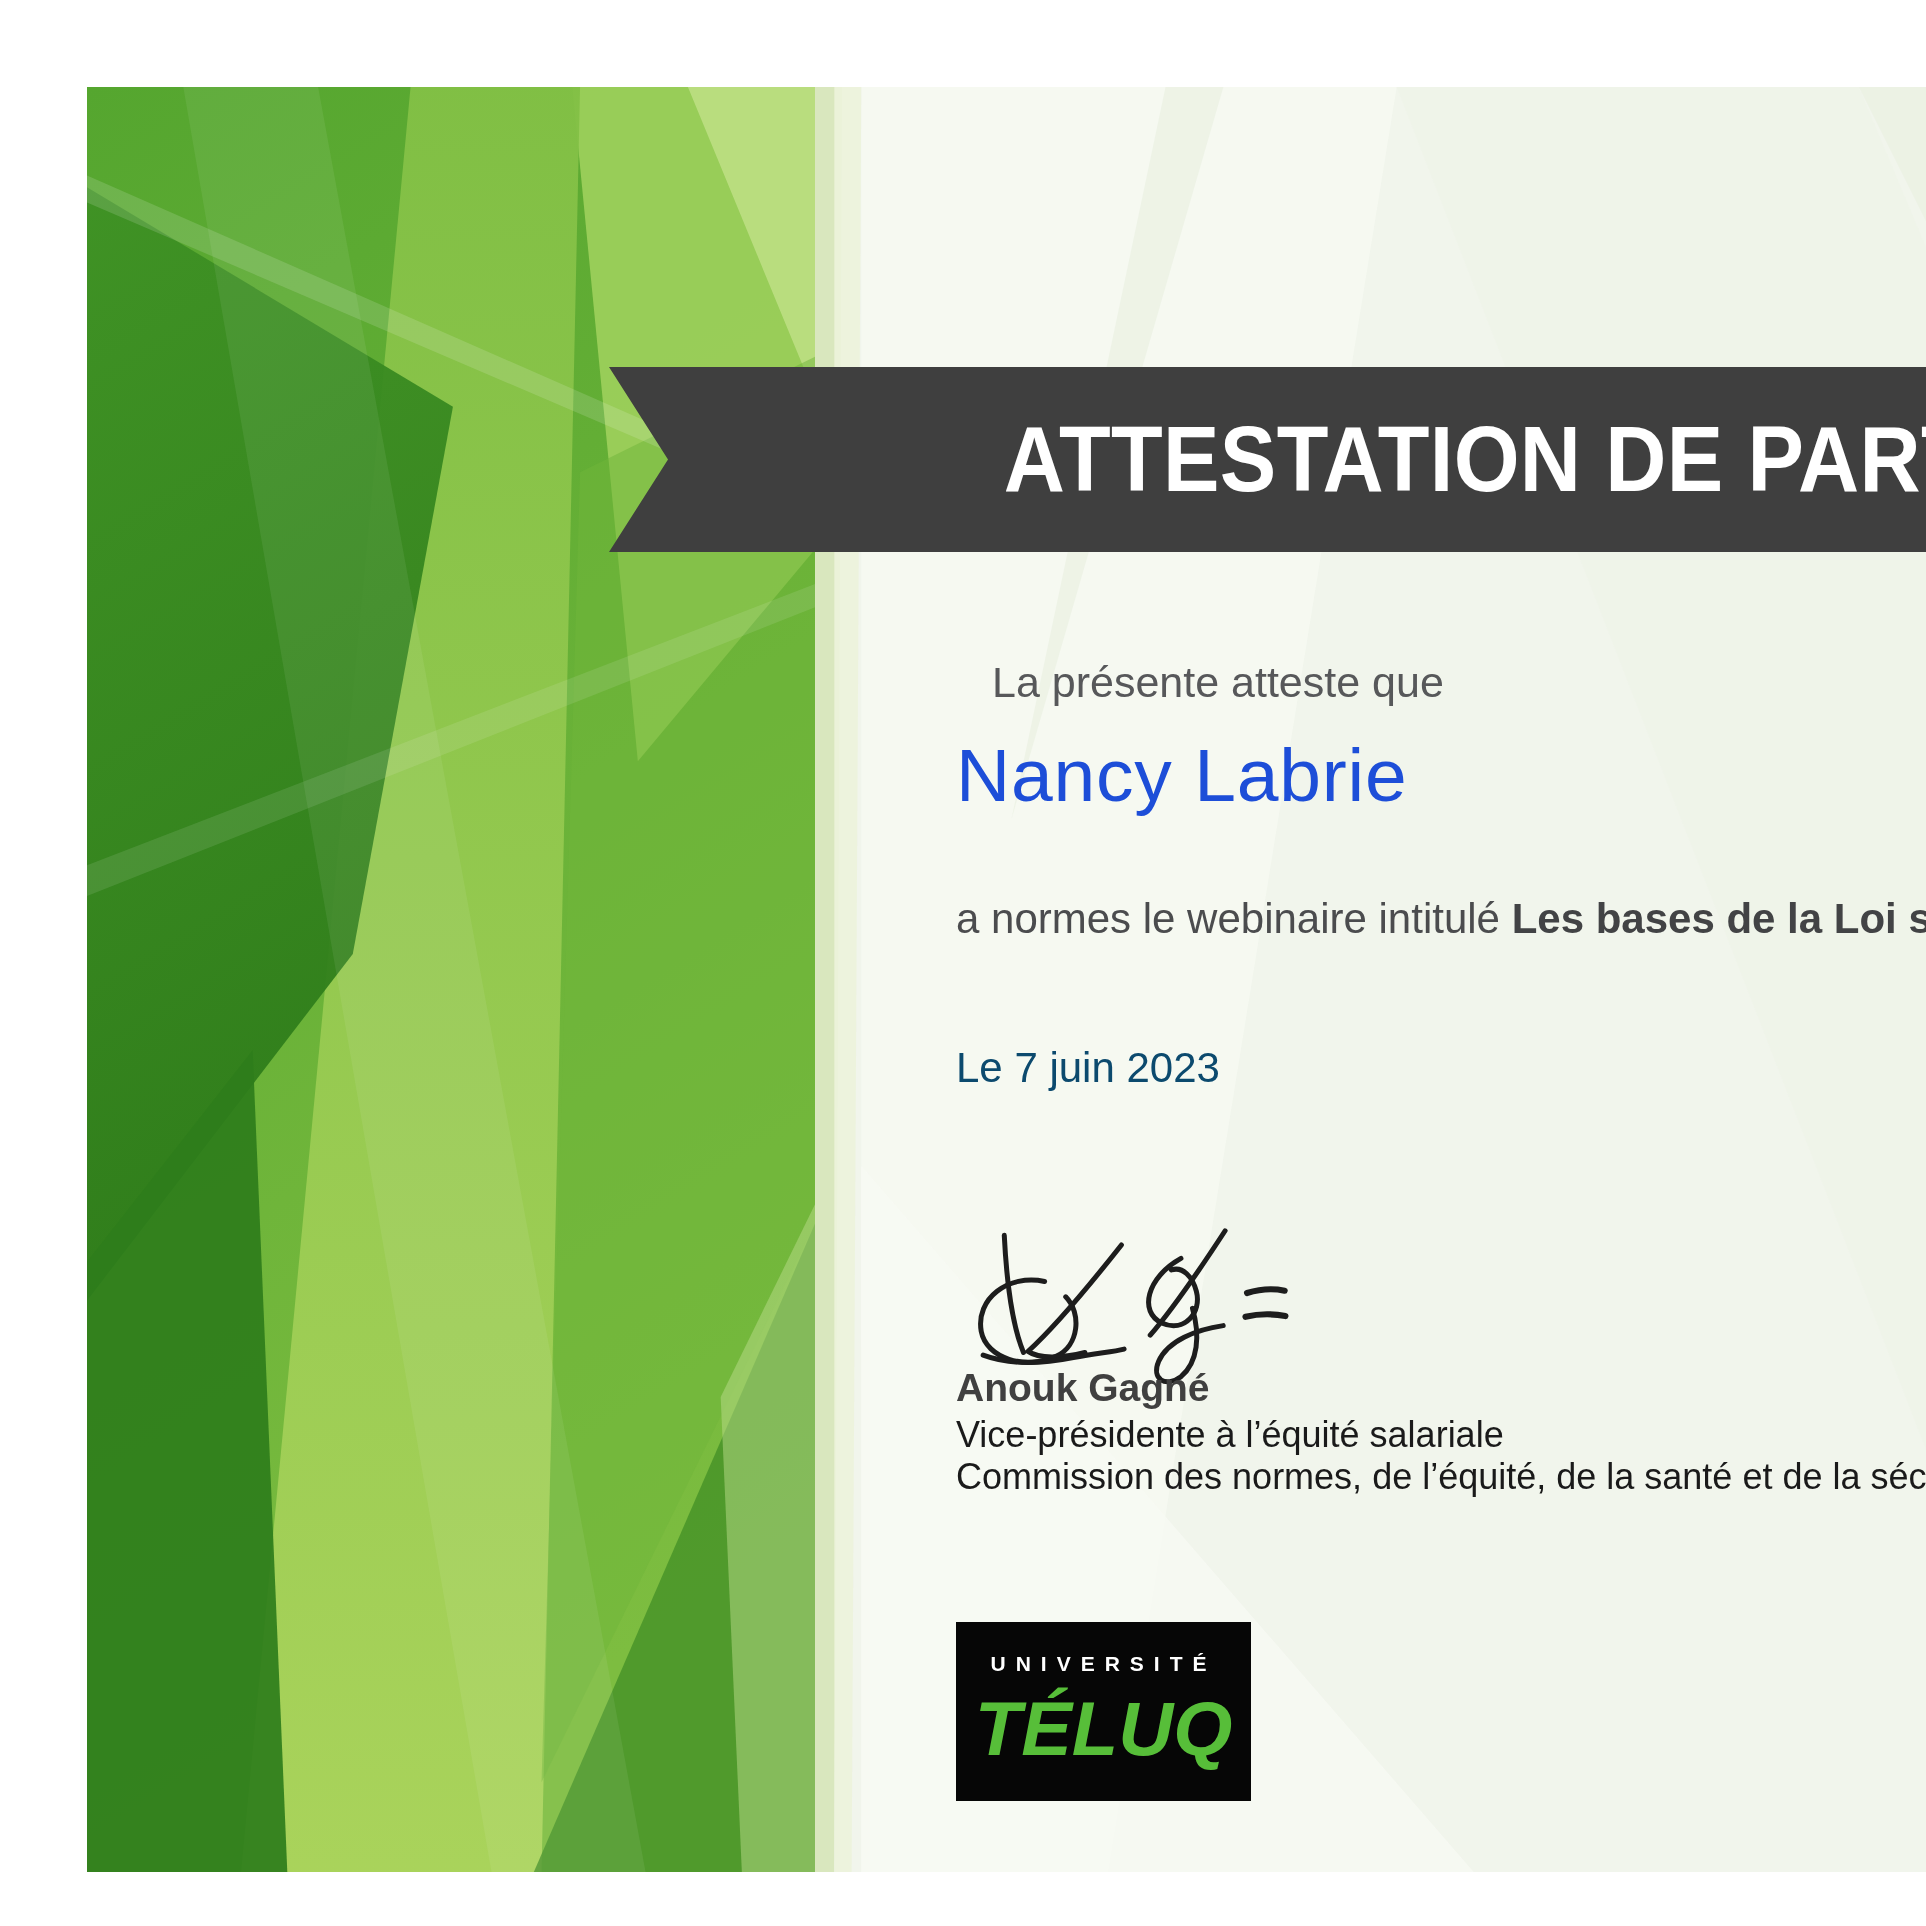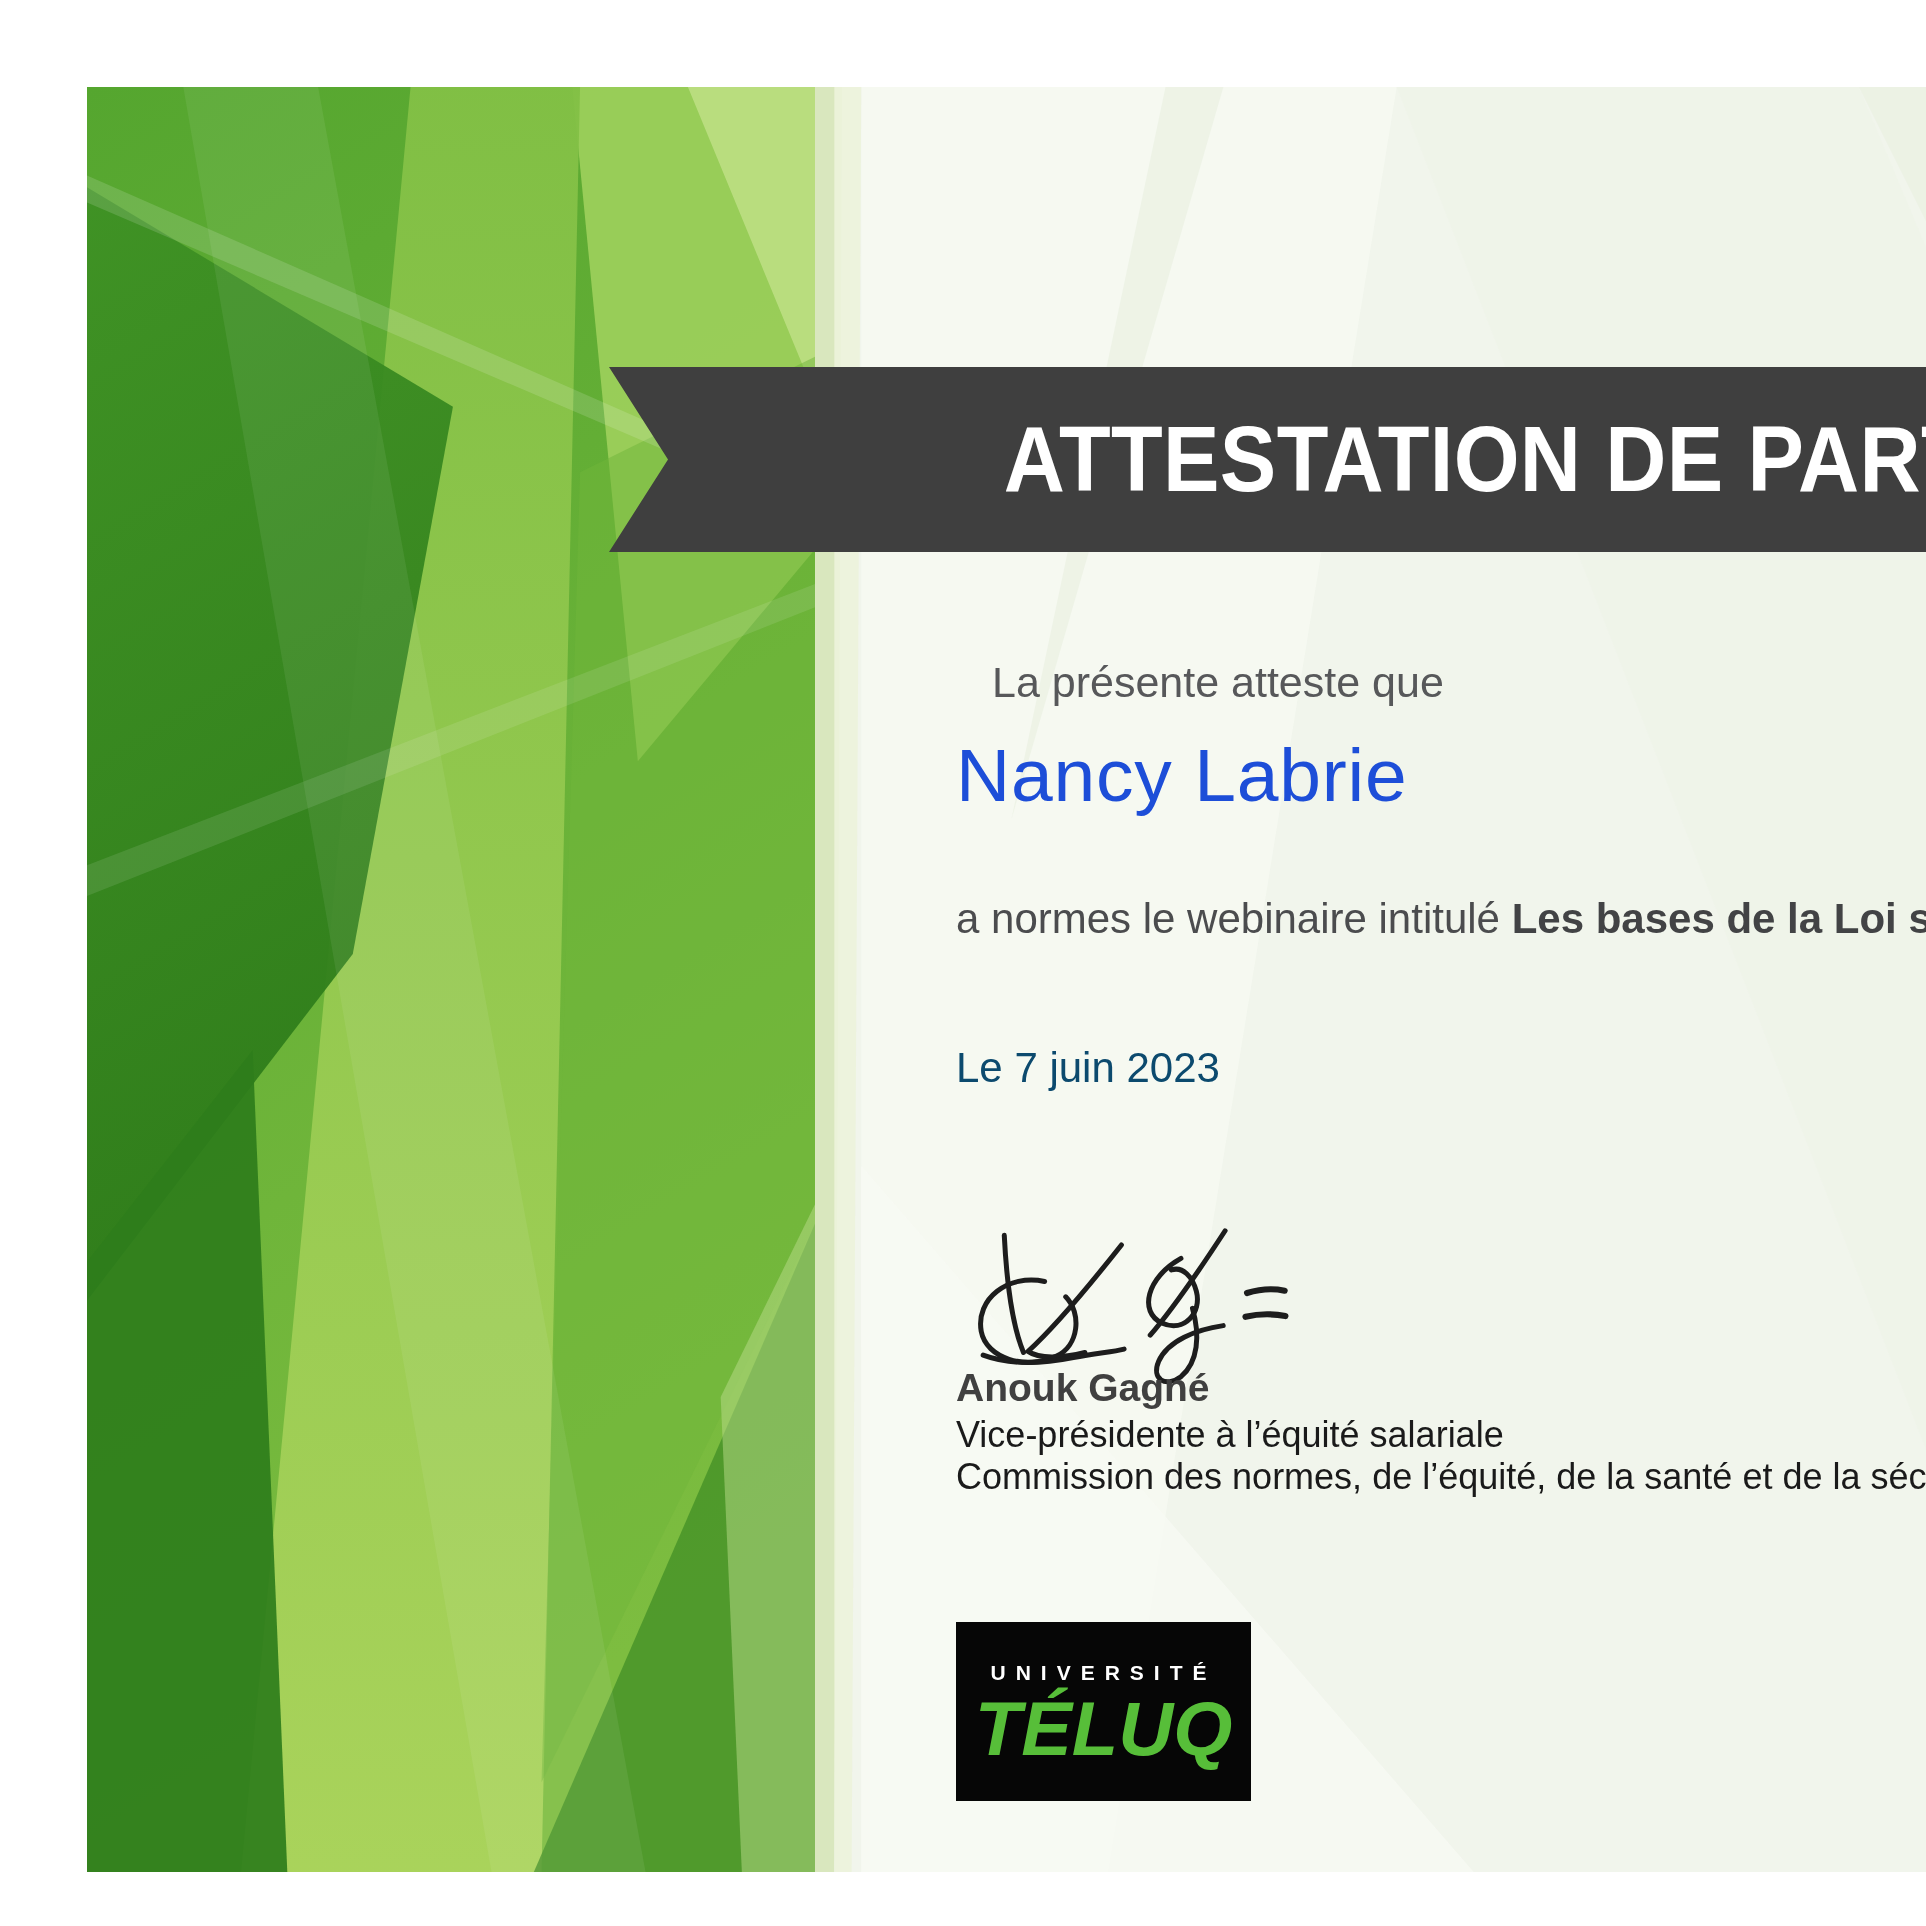--- a/index.html
+++ b/index.html
@@ -36,25 +36,25 @@
   .sig-svg{position:absolute;left:859px;top:1133px;width:347px;height:169px;}
   .sig-name{top:1278px;font-size:39px;font-weight:700;color:#404040;}
   .sig-title{top:1326px;font-size:36px;color:#1A1A1A;}
   .sig-org{top:1368px;font-size:36px;color:#1A1A1A;}
   
   .teluq{
     position:absolute;left:869px;top:1535px;width:295px;height:179px;
     background:#060606;text-align:center;overflow:hidden;
   }
   .teluq-univ{
-    margin-top:39px;
+    margin-top:30px;
     color:#FFFFFF;font-size:21px;font-weight:700;letter-spacing:10px;
   }
   .teluq-word{
-    margin-top:0;
+    margin-top:9px;
     color:#57BE39;font-size:76px;font-weight:700;font-style:italic;
     letter-spacing:0;
   }
   
   .cnesst{position:absolute;left:1287px;top:1525px;width:370px;height:193px;}
   .cnesst-word{
     position:absolute;left:0;top:0;
     color:#4E9B30;font-size:83px;font-weight:700;letter-spacing:0.8px;
     line-height:83px;transform:scaleY(1.4);transform-origin:0 0;white-space:nowrap;
   }

